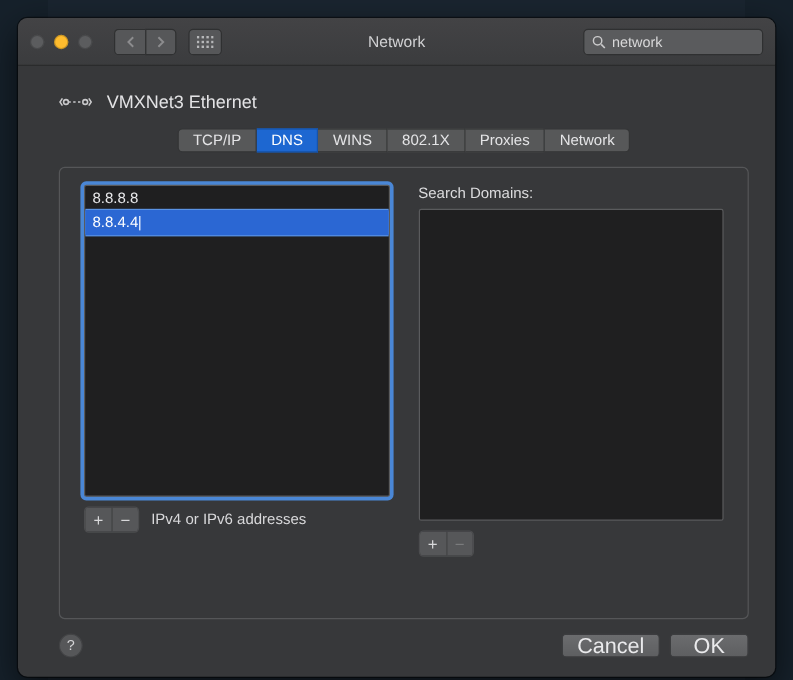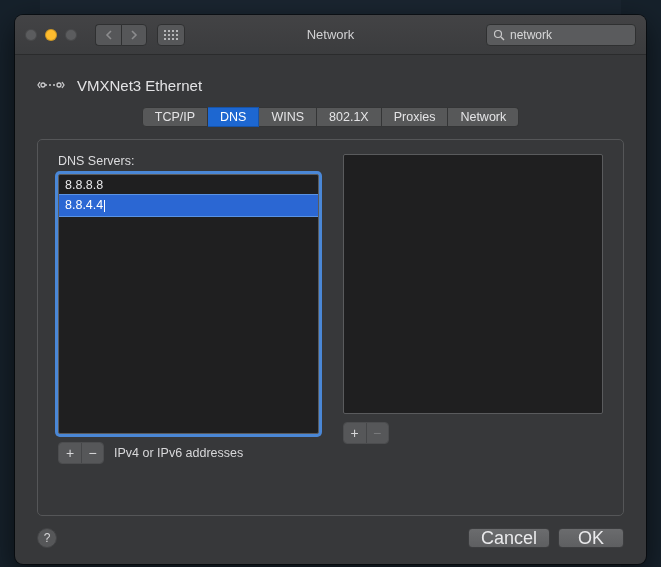--- a/index.html
+++ b/index.html
@@ -79,21 +79,21 @@
   .search input {
     flex:1; background:transparent; border:none; outline:none;
     font-size:12px; color:#d8d8d9;
   }
   .search input::placeholder { color:#9a9a9c; }
 
   
   .content {
     flex:1;
     padding: 18px 22px 16px 22px;
-    display:flex; flex-direction:column;
+    display:flex; flex-direction:column;margin-left:12px;
   }
 
   .header-row {
     display:flex; align-items:center; gap:12px;
     margin-bottom: 10px;
   }
   .nic-icon {
     width:28px; height:24px;
     display:flex; align-items:center; justify-content:center;
     color:#c9c9cb;
@@ -301,37 +301,37 @@
       <div class="tab">WINS</div>
       <div class="tab">802.1X</div>
       <div class="tab">Proxies</div>
       <div class="tab">Network</div>
     </div>
 
     <div class="panel">
       <div class="columns">
 
         <div class="col">
-          <div class="col-label">DNS Servers:</div>
           <div class="listbox focus">
             <div class="row">8.8.8.8</div>
             <div class="row selected">
               <span>8.8.4.4</span><span class="cursor"></span>
             </div>
           </div>
           <div class="under-row">
             <div class="pmgroup">
               <div class="pm">+</div>
               <div class="pm">−</div>
             </div>
             <div class="hint">IPv4 or IPv6 addresses</div>
           </div>
         </div>
 
         <div class="col">
+          <div class="col-label">Search Domains:</div>
           <div class="listbox"></div>
           <div class="under-row">
             <div class="pmgroup">
               <div class="pm">+</div>
               <div class="pm disabled">−</div>
             </div>
           </div>
         </div>
       </div>
     </div>

